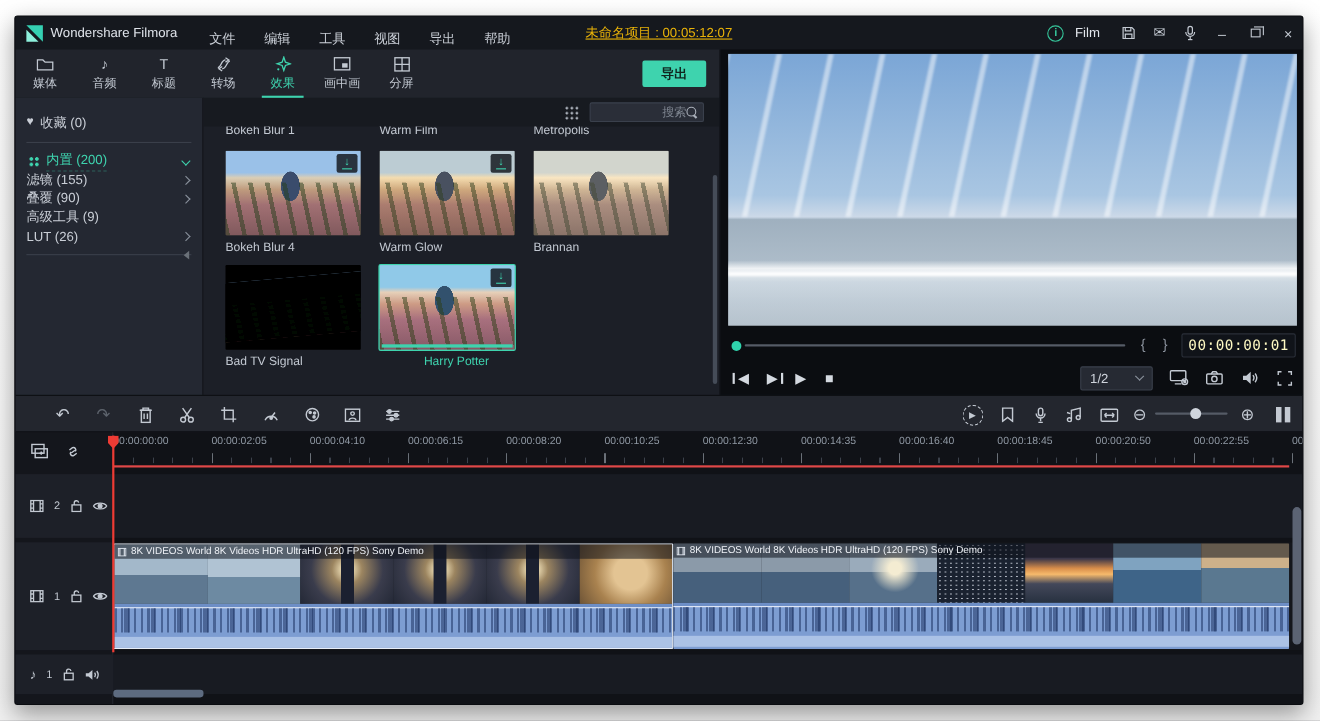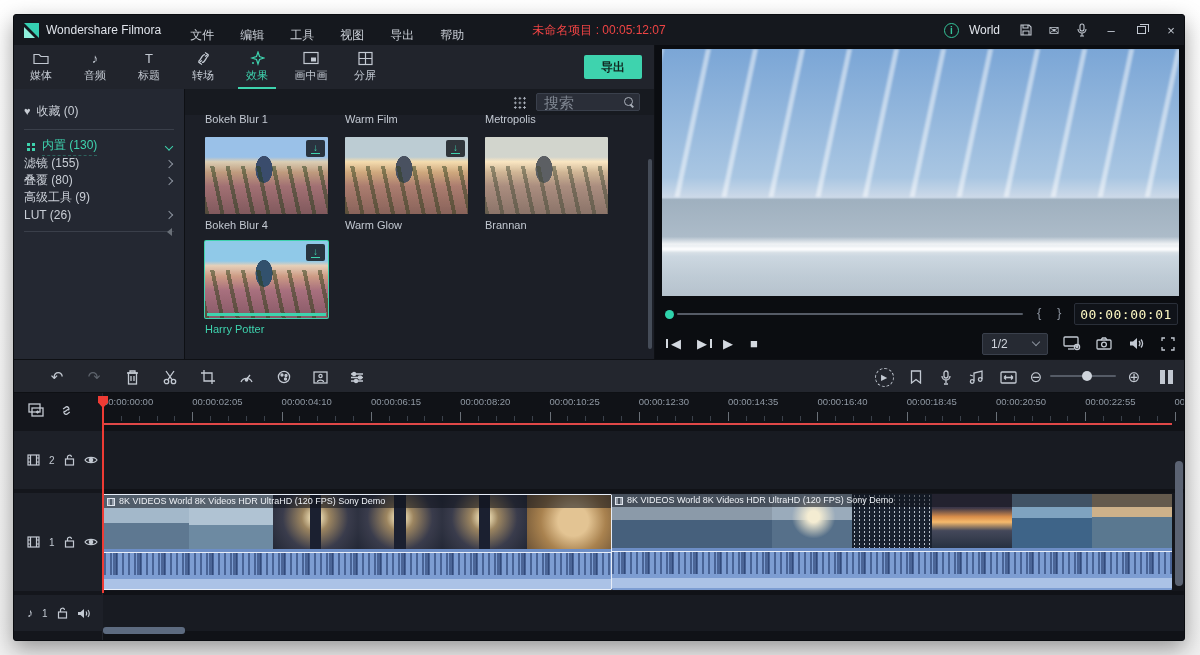--- a/index.html
+++ b/index.html
@@ -7,21 +7,21 @@
   .window { position:absolute; left:13px; top:14px; width:1172px; height:627px; background:#14161c; border:1px solid #0a0c10; border-radius:3px; box-shadow:0 8px 22px rgba(0,0,0,.38); overflow:hidden; }
 
   
   .titlebar { position:absolute; left:0; top:0; width:100%; height:30px; background:#15181e; display:flex; align-items:center; color:#c9ced6; font-size:12px; }
   .logo { width:15px; height:15px; margin:0 7px 0 10px; position:relative; }
   .logo i { position:absolute; width:0; height:0; }
   .logo .l1 { border-left:15px solid transparent; border-top:15px solid #35d0b2; left:0; top:0; }
   .logo .l2 { border-right:11px solid transparent; border-bottom:11px solid #8ef0dc; left:0; top:4px; }
   .brand { color:#dfe3ea; margin-right:16px; }
   .menu-item { padding:0 13px; height:20px; line-height:30px; cursor:default; }
-  .tb-center { position:absolute; left:0; right:0; text-align:center; color:#ef4444; font-size:12px; pointer-events:none; }
+  .tb-center { position:absolute; left:0; right:0; text-align:center; color:#eab308; font-size:12px; pointer-events:none;text-decoration:underline; }
   .tb-right { position:absolute; right:0; top:0; height:30px; display:flex; align-items:center; gap:4px; }
   .info-circle { width:15px; height:15px; border:1.4px solid #35c59a; border-radius:50%; color:#35c59a; font-size:10px; line-height:13px; text-align:center; font-weight:bold; margin-right:6px; }
   .login { color:#e2e6ec; margin-right:10px; }
   .tb-ic { width:24px; height:22px; display:flex; align-items:center; justify-content:center; color:#c3c9d2; font-size:13px; }
   .win-btn { width:26px; height:22px; display:flex; align-items:center; justify-content:center; color:#c3c9d2; font-size:13px; }
   .restore-glyph { width:9px; height:8px; border:1px solid #c3c9d2; position:relative; }
   .restore-glyph:before { content:""; position:absolute; left:2px; top:-3px; width:8px; height:7px; border:1px solid #c3c9d2; border-left:none; border-bottom:none; }
 
   
   .tabbar { position:absolute; left:0; top:30px; width:641px; height:44px; background:#21242c; border-right:1px solid #0e1014; display:flex; align-items:center; }
@@ -48,21 +48,21 @@
   .collapse-arrow { position:absolute; right:2px; width:0; height:0; border-top:4px solid transparent; border-bottom:4px solid transparent; border-right:5px solid #6a7078; }
   .heart { color:#c9ced6; font-size:11px; }
   .globe-ic { width:12px; height:12px; border-radius:50%; background:#8a919c; position:relative; }
   .globe-ic:before{ content:""; position:absolute; inset:2px; border-radius:50%; border:1px solid #242832; }
 
   
   .fxpanel { position:absolute; left:171px; top:74px; width:470px; height:270px; background:#1c1f27; border-right:1px solid #0e1014; overflow:hidden; }
   .fx-top { position:absolute; left:0; top:0; width:100%; height:26px; background:#171a20; display:flex; align-items:center; justify-content:flex-end; gap:10px; padding-right:14px; }
   .grid9 { width:13px; height:13px; background:radial-gradient(circle,#aab0ba 1.1px,transparent 1.3px) 0 0/4.6px 4.6px; }
   .searchbox { width:104px; height:18px; background:#2a2e38; border:1px solid #3a404c; border-radius:2px; display:flex; align-items:center; padding:0 4px 0 7px; }
-  .searchbox input { flex:1; background:transparent; border:none; outline:none; color:#cfd4dc; font-size:15px; width:70px; font-family:inherit; }
+  .searchbox input { flex:1; background:transparent; border:none; outline:none; color:#cfd4dc; font-size:11px; width:70px; font-family:inherit;text-align:right; }
   .searchbox input::placeholder { color:#7e8590; }
   .mag { width:11px; height:11px; position:relative; }
   .mag:before { content:""; position:absolute; width:7px; height:7px; border:1.4px solid #aab0ba; border-radius:50%; left:0; top:0; }
   .mag:after { content:""; position:absolute; width:4px; height:1.5px; background:#aab0ba; transform:rotate(45deg); left:6px; top:8px; }
   .partial-row { position:absolute; top:26px; left:20px; right:10px; height:12px; overflow:hidden; display:flex; }
   .partial-row span { display:block; width:140px; margin-top:-2px; color:#c3c9d2; font-size:11px; }
   .fx-grid { position:absolute; left:20px; top:48px; display:flex; flex-wrap:wrap; }
   .fx-cell { width:140px; margin-bottom:10px; }
   .fx-thumb { width:123px; height:77px; position:relative; overflow:hidden; border-radius:1px; background:#333; }
   .fx-img { position:absolute; inset:0;
@@ -84,21 +84,21 @@
   .t-grey .fx-img { background:
       linear-gradient(90deg,#9a9a9a 0 16%, #cecece 16% 24%, #8a8a8a 24% 38%, #5a5a5a 42% 58%, #8d8d8d 58% 72%, #c6c6c6 72% 82%, #939393 82% 100%);
       filter:grayscale(1) blur(1.4px); }
   .t-grey .fx-img:after { background:none; }
   .fx-sel { outline:2px solid #3ed3ae; outline-offset:-1px; }
   .fx-sel .prog { position:absolute; left:2px; right:2px; bottom:2px; height:3px; background:#3ed3ae; }
   .dl-badge { position:absolute; right:3px; top:3px; width:19px; height:17px; background:rgba(16,20,26,.82); border-radius:2px; display:flex; flex-direction:column; align-items:center; justify-content:center; }
   .dl-badge .arr { color:#3ed3ae; font-size:10px; line-height:9px; }
   .dl-badge .bar { width:9px; height:1.6px; background:#3ed3ae; margin-top:1px; }
   .fx-label { margin-top:5px; color:#c3c9d2; font-size:11px; }
-  .fx-label.sel { color:#3ed3ae; }
+  .fx-label.sel { color:#3ed3ae;text-align:center; }
   .fx-scroll { position:absolute; right:2px; top:70px; width:4px; height:190px; background:#454c58; border-radius:2px; }
 
   
   .preview { position:absolute; left:641px; top:30px; width:531px; height:314px; background:#0b0d11; }
   .video { position:absolute; left:7px; top:4px; width:517px; height:247px; overflow:hidden; background:
       linear-gradient(180deg, rgba(0,0,0,0) 76%, rgba(255,255,255,.8) 79%, rgba(224,233,240,.55) 84%, rgba(196,208,218,.45) 92%, rgba(170,184,196,.5) 100%),
       linear-gradient(180deg, #7ba6d6 0%, #a9c6e2 52%, #ccd9e8 60%, #9fb0bf 61%, #aebdca 78%, #c2cdd6 100%); }
   .sky-streaks { position:absolute; left:-20px; right:-20px; top:0; height:60%; filter:blur(1px); opacity:.75;
       background:repeating-linear-gradient(102deg, rgba(255,255,255,0) 0 16px, rgba(255,255,255,.65) 17px 21px, rgba(255,255,255,0) 22px 46px); }
   .foam { position:absolute; left:0; right:0; top:80%; height:4px; background:rgba(255,255,255,.9); filter:blur(1px); }
@@ -195,21 +195,21 @@
     <span class="brand">Wondershare Filmora</span>
     <span class="menu-item">文件</span>
     <span class="menu-item">编辑</span>
     <span class="menu-item">工具</span>
     <span class="menu-item">视图</span>
     <span class="menu-item">导出</span>
     <span class="menu-item">帮助</span>
     <div class="tb-center">未命名项目 : 00:05:12:07</div>
     <div class="tb-right">
       <div class="info-circle">i</div>
-      <span class="login">World</span>
+      <span class="login">Film</span>
       <span class="tb-ic">
         <svg width="14" height="14" viewBox="0 0 14 14">
             <path d="M2 2 h8 l2 2 v8 h-10 z M4 2 v3 h5 v-3 M4 12 v-4 h6 v4" stroke="#c3c9d2" fill="none" stroke-width="1.1"></path>
           </svg>
       </span>
       <span class="tb-ic">✉</span>
       <span class="tb-ic">
         <svg width="12" height="14" viewBox="0 0 12 14">
             <rect x="4" y="1" width="4" height="7" rx="2" stroke="#c3c9d2" fill="none" stroke-width="1.1"></rect>
             <path d="M2 6 a4 4 0 0 0 8 0 M6 10 v3 M4 13 h4" stroke="#c3c9d2" fill="none" stroke-width="1.1"></path>
@@ -270,29 +270,29 @@
   </div>
 
   <div class="sidebar">
     <div class="sb-row sb-fav">
       <span class="heart">♥</span>
       <span>收藏 (0)</span>
     </div>
     <div class="sb-div"></div>
     <div class="sb-row sb-cat first">
       <span class="grid4"></span>
-      <span class="sb-sel">内置 (130)</span>
+      <span class="sb-sel">内置 (200)</span>
       <i class="chev d"></i>
     </div>
     <div class="sb-row sb-cat">
       <span>滤镜 (155)</span>
       <i class="chev r"></i>
     </div>
     <div class="sb-row sb-cat">
-      <span>叠覆 (80)</span>
+      <span>叠覆 (90)</span>
       <i class="chev r"></i>
     </div>
     <div class="sb-row sb-cat">
       <span>高级工具 (9)</span>
     </div>
     <div class="sb-row sb-cat">
       <span>LUT (26)</span>
       <i class="chev r"></i>
     </div>
     <div class="sb-div" style="position:relative;">
@@ -332,20 +332,26 @@
               <span class="bar"></span>
             </span>
         </div>
         <div class="fx-label">Warm Glow</div>
       </div>
       <div class="fx-cell">
         <div class="fx-thumb t-brannan">
             <div class="fx-img"></div>
           </div>
         <div class="fx-label">Brannan</div>
+      </div>
+      <div class="fx-cell">
+        <div class="fx-thumb t-badtv">
+            <div class="fx-img"></div>
+          </div>
+        <div class="fx-label">Bad TV Signal</div>
       </div>
       <div class="fx-cell">
         <div class="fx-thumb t-harry fx-sel">
             <div class="fx-img"></div>
           <span class="dl-badge">
               <span class="arr">↓</span>
               <span class="bar"></span>
             </span>
           <span class="prog"></span>
         </div>

